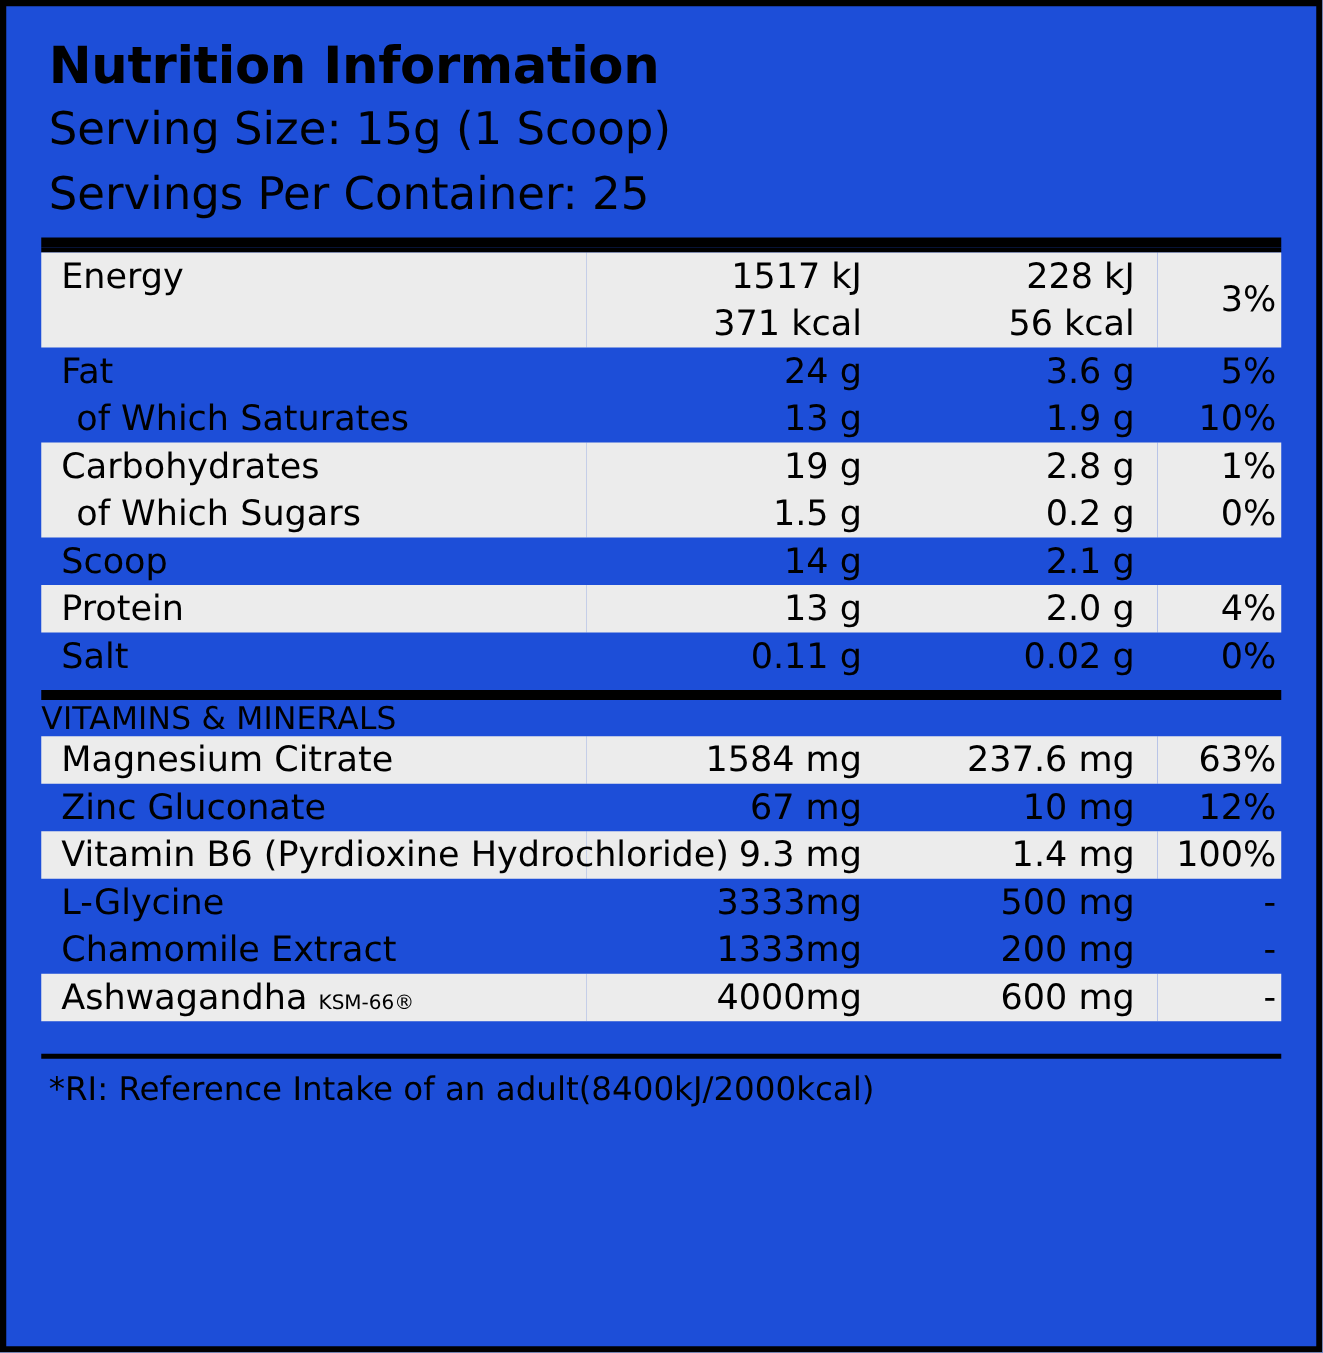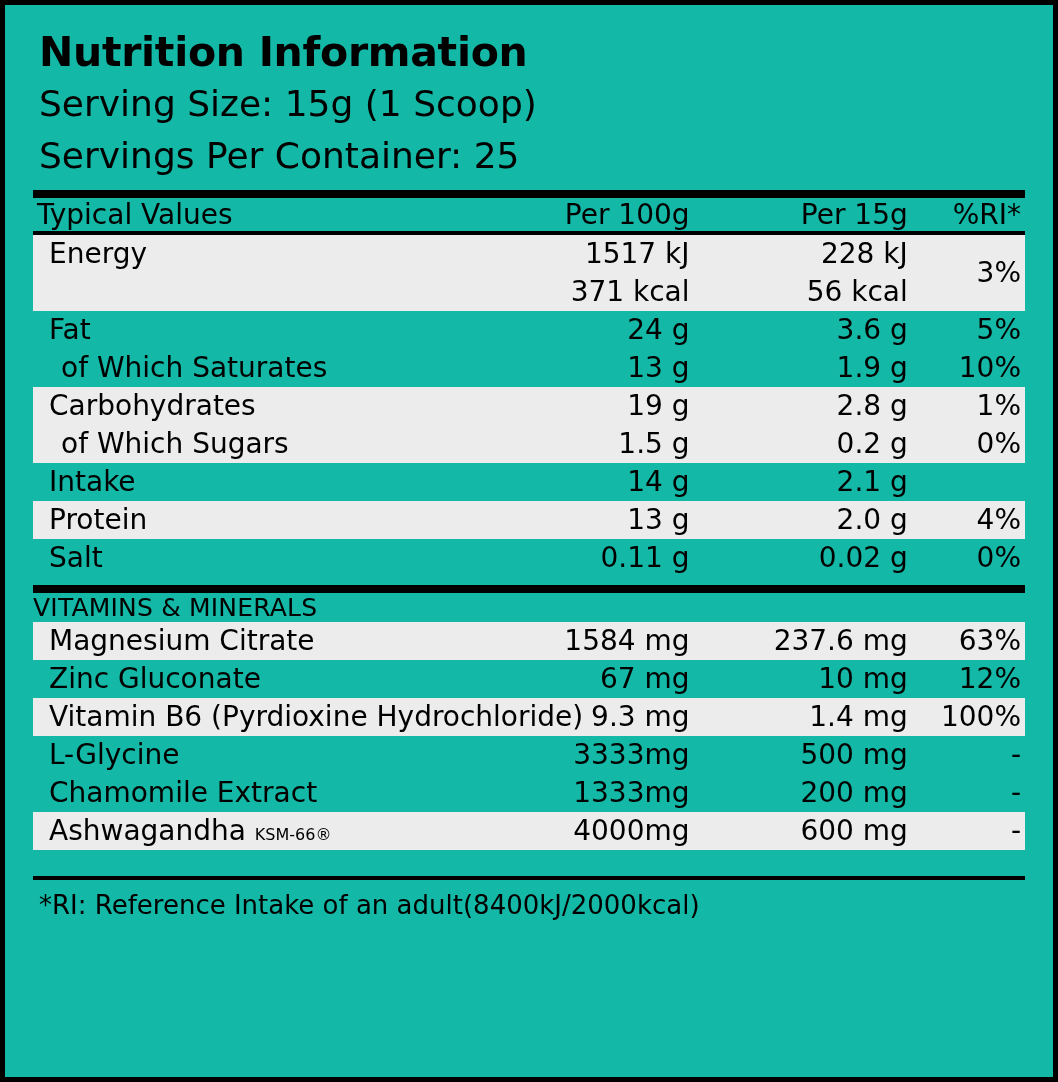--- a/index.html
+++ b/index.html
@@ -11,21 +11,21 @@
     font-family: "DejaVu Sans", "Liberation Sans", sans-serif;
     color: #000000;
   }
   .panel {
     width: 1058px;
     height: 1082px;
     box-sizing: border-box;
     border: 5px solid #000000;
     padding: 20px 28px 0 28px;
     position: relative;
-    background: #14b8a6;
+    background: #1d4ed8;
   }
   .title {
     font-size: 41px;
     font-weight: bold;
     line-height: 1.05;
     letter-spacing: -0.3px;
     margin: 6px 0 4px 6px;
   }
   .serving-line {
     font-size: 36px;
@@ -99,36 +99,20 @@
 <body>
 
 <div class="panel">
 
   <div class="title">Nutrition Information</div>
   <div class="serving-line">Serving Size: 15g (1 Scoop)</div>
   <div class="serving-line">Servings Per Container: 25</div>
 
   <div class="rule-thick"></div>
 
-  <table class="nutri">
-    <colgroup>
-      <col class="col-name">
-        <col class="col-100">
-        <col class="col-15">
-        <col class="col-ri">
-    </colgroup>
-    <tbody>
-      <tr class="head-row">
-        <td class="c-name">Typical Values</td>
-        <td class="c-num">Per 100g</td>
-        <td class="c-num">Per 15g</td>
-        <td class="c-ri">%RI*</td>
-      </tr>
-    </tbody>
-  </table>
 
   <div class="rule-thin"></div>
 
   <table class="nutri">
     <colgroup>
       <col class="col-name">
         <col class="col-100">
         <col class="col-15">
         <col class="col-ri">
     </colgroup>
@@ -165,21 +149,21 @@
         <td class="c-ri">1%</td>
       </tr>
       <tr class="row shaded">
         <td class="c-name indent">of Which Sugars</td>
         <td class="c-num">1.5 g</td>
         <td class="c-num">0.2 g</td>
         <td class="c-ri">0%</td>
       </tr>
 
       <tr class="row">
-        <td class="c-name">Intake</td>
+        <td class="c-name">Scoop</td>
         <td class="c-num">14 g</td>
         <td class="c-num">2.1 g</td>
         <td class="c-ri"></td>
       </tr>
 
       <tr class="row shaded">
         <td class="c-name">Protein</td>
         <td class="c-num">13 g</td>
         <td class="c-num">2.0 g</td>
         <td class="c-ri">4%</td>

